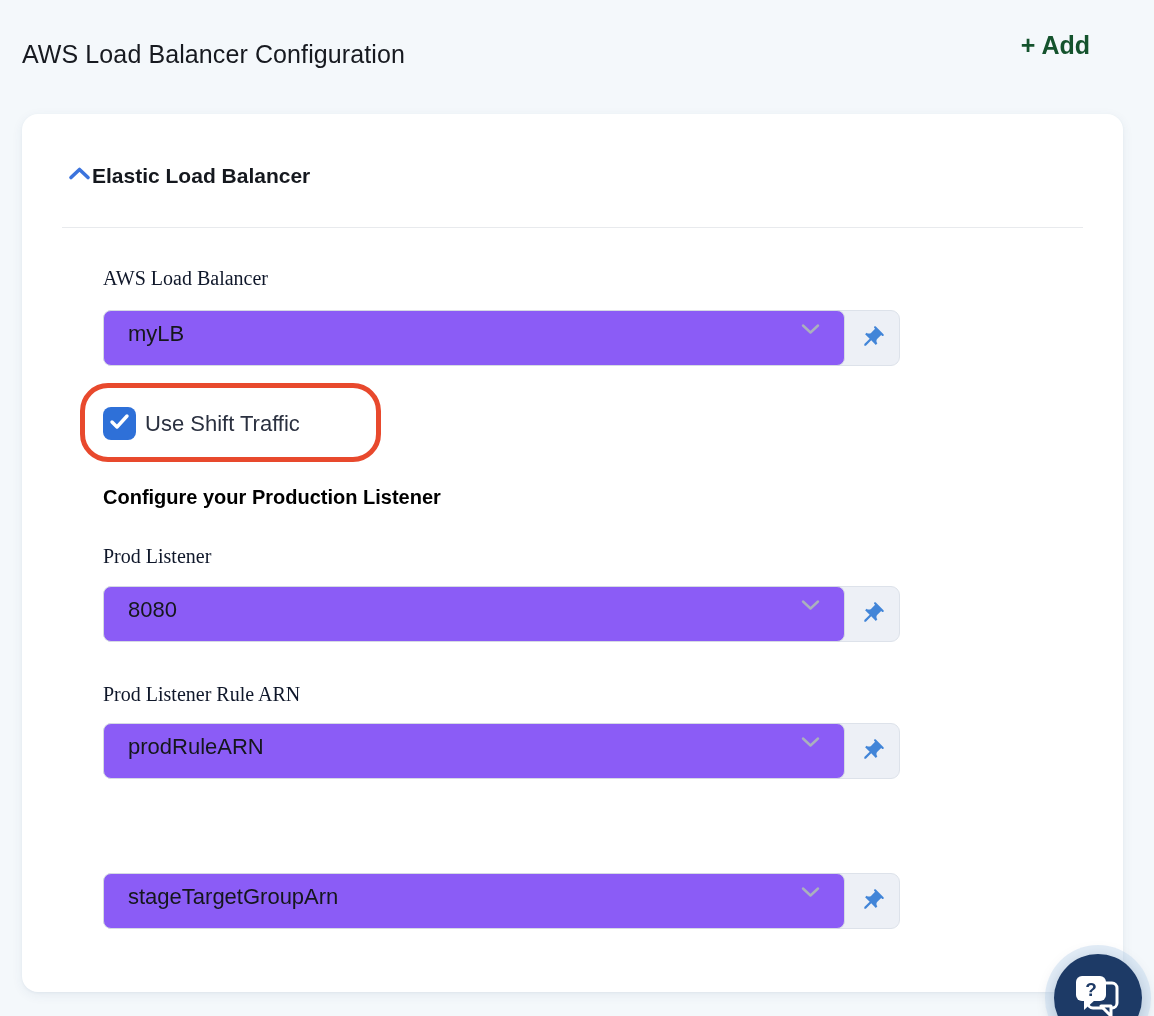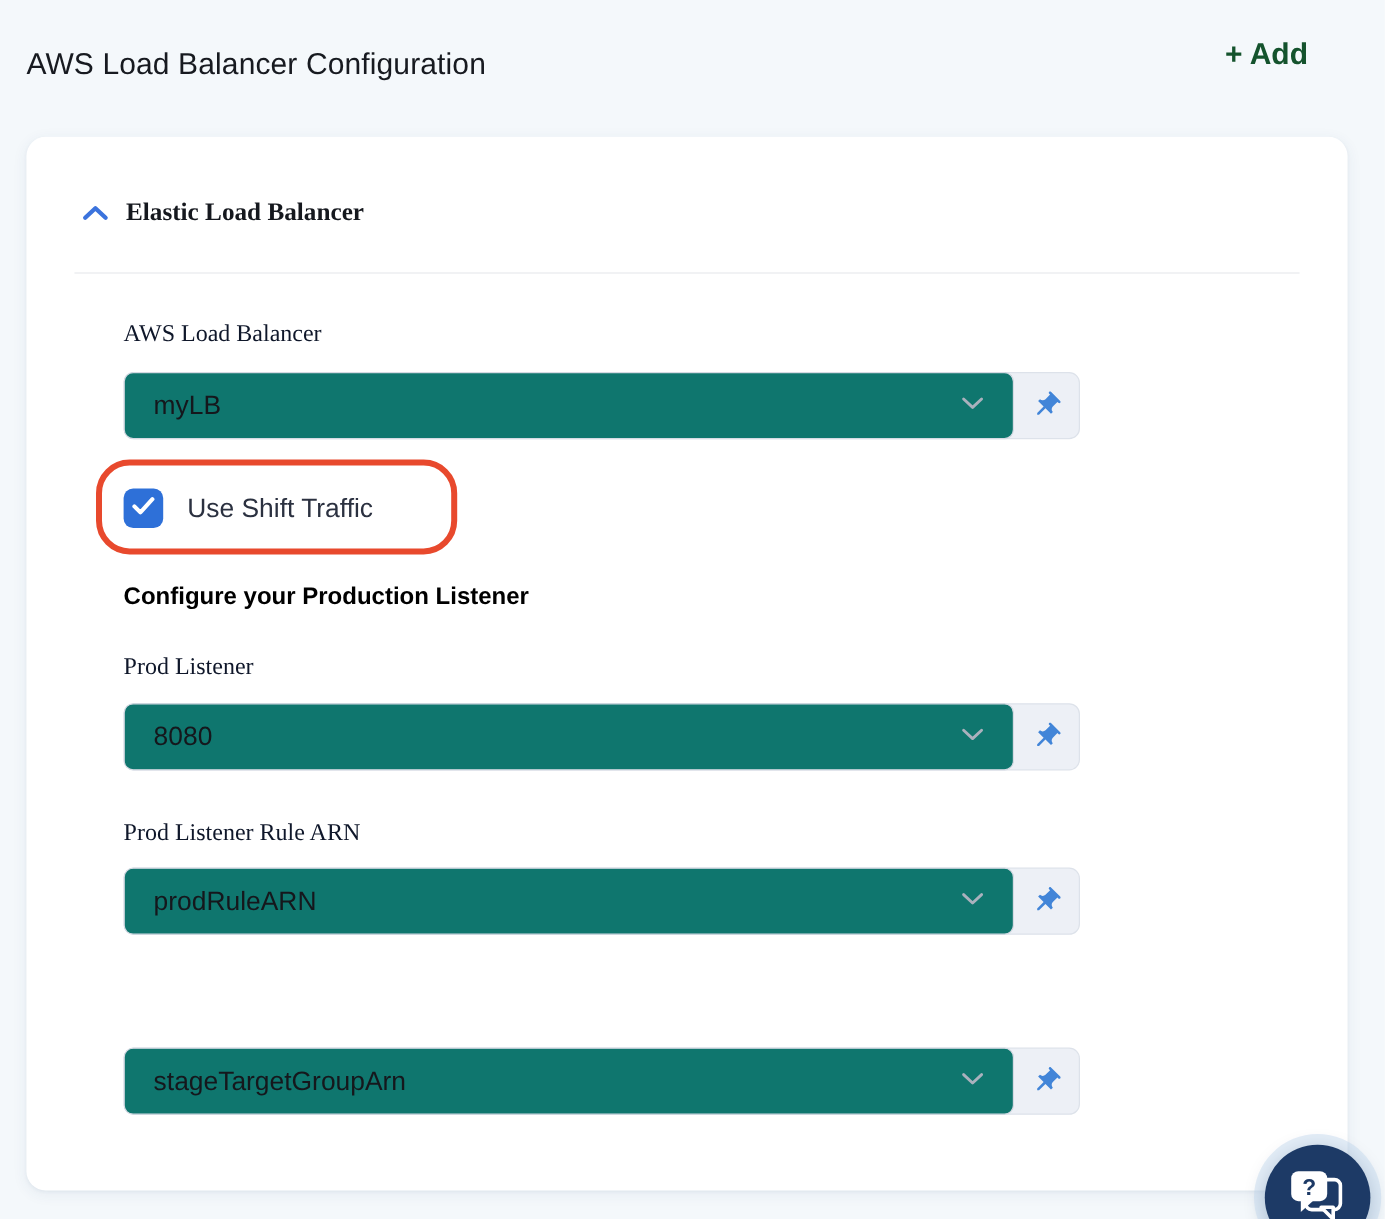--- a/index.html
+++ b/index.html
@@ -29,23 +29,22 @@
   .card {
     position: absolute; left: 22px; top: 114px;
     width: 1101px; height: 878px;
     background: #ffffff;
     border-radius: 16px;
     box-shadow: 0 3px 12px rgba(40, 70, 110, 0.07), 0 1px 3px rgba(40,70,110,0.05);
   }
 
   .section-header {
     position: absolute; left: 46px; top: 50px;
-    display: flex; align-items: center; gap: 14px;
-    cursor: pointer;
-    font-family: Liberation Serif, serif;
+    display: flex; gap: 1px;
+    cursor: pointer;
   }
   .section-title {
     font-size: 21px; font-weight: bold; color: #15181e;
   }
   .collapse-icon { display: inline-flex; margin-top: 2px; }
 
   .divider {
     position: absolute; left: 40px; right: 40px; top: 113px;
     height: 1px; background: #e8eaed;
   }
@@ -58,46 +57,46 @@
   .field-group {
     position: absolute; left: 81px;
     width: 797px; height: 56px;
     display: flex;
     background: #edf0f6;
     border: 1px solid #dde2ea;
     border-radius: 9px;
   }
   .field-select {
     flex: 1;
-    display: flex; align-items: center; justify-content: space-between;
-    background: #0f766e;
+    display: flex; align-items: flex-start; justify-content: space-between;
+    background: #8b5cf6;
     border: 1px solid #d5dae3;
     border-radius: 8px;
     margin: -1px 0 -1px -1px;
-    padding: 0 24px;
+    padding: 10px 24px;
     cursor: pointer;
   }
   .field-value {
     font-size: 22px; color: #15171c;
   }
   .pin-button {
     width: 54px;
     display: flex; align-items: center; justify-content: center;
     cursor: pointer; background: none; border: none;
   }
 
   .subheading {
     position: absolute; left: 81px;
     font-size: 20px; font-weight: bold; color: #000000;
   }
 
   
   .checkbox-row {
     position: absolute; left: 81px; top: 293px;
-    display: flex; align-items: center; gap: 20px;
+    display: flex; align-items: center; gap: 9px;
     cursor: pointer;
   }
   .checkbox-box {
     width: 33px; height: 33px;
     background: #2e70d8;
     border-radius: 8px;
     display: flex; align-items: center; justify-content: center;
   }
   .checkbox-label {
     font-size: 22px; color: #2b3140;

